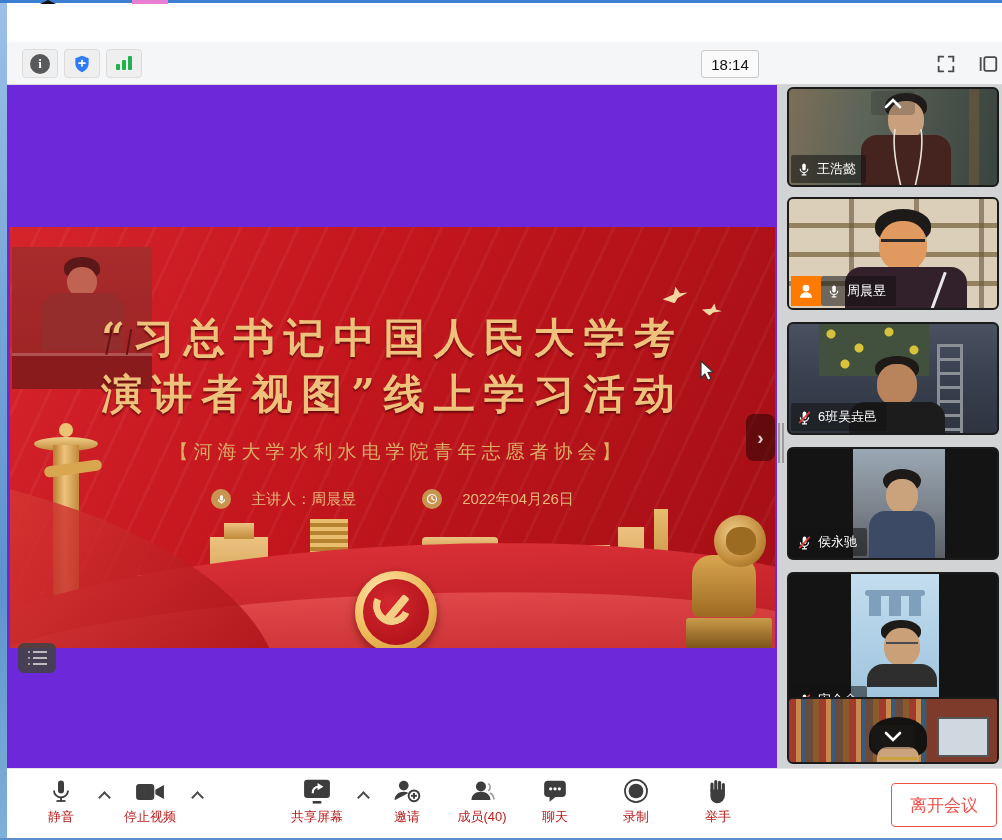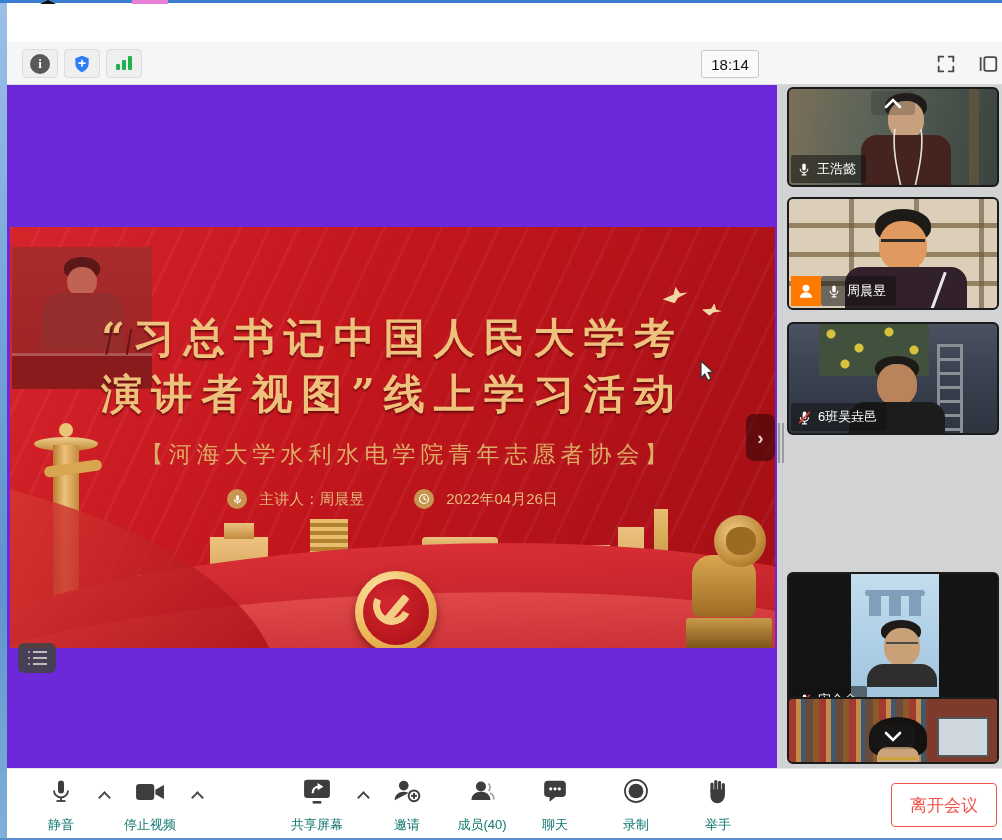--- a/index.html
+++ b/index.html
@@ -62,24 +62,24 @@
 
   
   .slide { position:absolute; left:3px; top:142px; width:765px; height:421px; overflow:hidden;
     background:
       repeating-linear-gradient(115deg, rgba(255,255,255,.045) 0 3px, rgba(255,255,255,0) 3px 26px),
       linear-gradient(115deg,#d6242b 0%,#c4161d 40%,#a30f15 100%); }
   .slide-title { position:absolute; left:0; width:100%; text-align:center;
     font-family:"DejaVu Serif","Liberation Serif",serif; font-weight:bold; font-size:41px;
     letter-spacing:9px; color:#eec27c; text-shadow:0 2px 2px rgba(90,8,8,.8); white-space:nowrap; }
   .t1 { top:84px; } .t2 { top:140px; }
-  .slide-sub { position:absolute; left:14px; top:212px; width:100%; text-align:center;
-    font-family:Liberation Mono, monospace; font-size:23px; letter-spacing:5px; color:#dcab66; }
+  .slide-sub { position:absolute; left:5px; top:212px; width:100%; text-align:center;
+    font-family:Liberation Mono, monospace; font-size:19px; letter-spacing:5px; color:#dcab66; }
   .speaker-row { position:absolute; left:0; top:262px; width:100%; display:flex; justify-content:center;
-    align-items:center; gap:12px; color:#e5ba7c; font-size:15px; }
+    align-items:center; gap:20px; color:#e5ba7c; font-size:15px; }
   .gold-badge { width:20px; height:20px; border-radius:50%; background:#c89550; display:flex;
     align-items:center; justify-content:center; }
   .speaker-gap { width:26px; }
 
   
   .photo { position:absolute; left:2px; top:20px; width:140px; height:142px; overflow:hidden;
     background:linear-gradient(#9c3836,#8a2a28); }
   .photo .hair { position:absolute; left:52px; top:10px; width:36px; height:22px; border-radius:50% 50% 40% 40%; background:#2c1a18; }
   .photo .face { position:absolute; left:55px; top:20px; width:30px; height:30px; border-radius:48%; background:#c08a6d; }
   .photo .suit { position:absolute; left:30px; top:46px; width:82px; height:58px; border-radius:18px 18px 0 0; background:#7e3a36; }
@@ -187,21 +187,21 @@
   .scene6 { background:
       repeating-linear-gradient(90deg,#a23a30 0 7px,#c78a4a 7px 12px,#3a5a7a 12px 16px,#6a4a3a 16px 24px,#8a5a2a 24px 30px),
       #6a4a3a; }
   .scene6 .brick { position:absolute; right:0; top:0; width:70px; height:100%; background:#7e3b2c; }
   .scene6 .pic { position:absolute; right:8px; top:18px; width:52px; height:40px; background:#cfd8df; border:2px solid #555; }
 
   
   .bottombar { position:absolute; left:7px; top:768px; width:995px; height:70px; background:#fff;
     border-top:1px solid #e6e6e6; }
   .ctl { position:absolute; top:8px; transform:translateX(-50%); display:flex; flex-direction:column;
-    align-items:center; gap:12px; color:#0f766e; font-size:13px; white-space:nowrap; }
+    align-items:center; gap:4px; color:#b91c1c; font-size:13px; white-space:nowrap; }
   .ctl .ic { height:27px; display:flex; align-items:flex-end; }
   .chev-up { position:absolute; top:24px; width:9px; height:9px; border-left:2px solid #4a4a4a;
     border-top:2px solid #4a4a4a; transform:rotate(45deg); }
   .leave-btn { position:absolute; left:884px; top:14px; width:106px; height:44px; background:#fff;
     border:1px solid #f0524b; border-radius:4px; color:#f0524b; font-size:17px;
     display:flex; align-items:center; justify-content:center; }
 </style>
 </head>
 <body>
 
@@ -411,20 +411,40 @@
             <rect x="9" y="2.5" width="6" height="12" rx="3" fill="#fff"></rect>
             <path d="M5.5 11.5a6.5 6.5 0 0 0 13 0" fill="none" stroke="#fff" stroke-width="2"></path>
             <line x1="12" y1="18" x2="12" y2="22" stroke="#fff" stroke-width="2"></line>
             <line x1="8" y1="22" x2="16" y2="22" stroke="#fff" stroke-width="2"></line>
             <line x1="3.5" y1="21" x2="20.5" y2="3" stroke="#e23c31" stroke-width="2.6"></line>
           </svg>
         <span>6班吴垚邑</span>
       </div>
     </div>
 
+    <div class="tile" style="top:362px;height:113px;">
+      <div class="vid sidebars">
+        <div class="strip4"></div>
+        <div class="person" style="left:80px;top:20px;width:66px;height:93px;">
+          <div class="p-hair" style="left:14px;top:0;width:38px;height:24px;border-radius:50%;"></div>
+          <div class="p-head" style="left:17px;top:10px;width:32px;height:34px;background:#caa27c;"></div>
+          <div class="p-body" style="left:0;top:42px;width:66px;height:51px;background:#3c4a66;"></div>
+        </div>
+      </div>
+      <div class="namebar">
+        <svg width="15" height="15" viewBox="0 0 24 24">
+            <rect x="9" y="2.5" width="6" height="12" rx="3" fill="#fff"></rect>
+            <path d="M5.5 11.5a6.5 6.5 0 0 0 13 0" fill="none" stroke="#fff" stroke-width="2"></path>
+            <line x1="12" y1="18" x2="12" y2="22" stroke="#fff" stroke-width="2"></line>
+            <line x1="8" y1="22" x2="16" y2="22" stroke="#fff" stroke-width="2"></line>
+            <line x1="3.5" y1="21" x2="20.5" y2="3" stroke="#e23c31" stroke-width="2.6"></line>
+          </svg>
+        <span>侯永驰</span>
+      </div>
+    </div>
 
     <div class="tile" style="top:487px;height:146px;">
       <div class="vid sidebars">
         <div class="strip5">
           <div class="mbs">
               <i></i>
               <i></i>
               <i></i>
               <u></u>
             </div>

